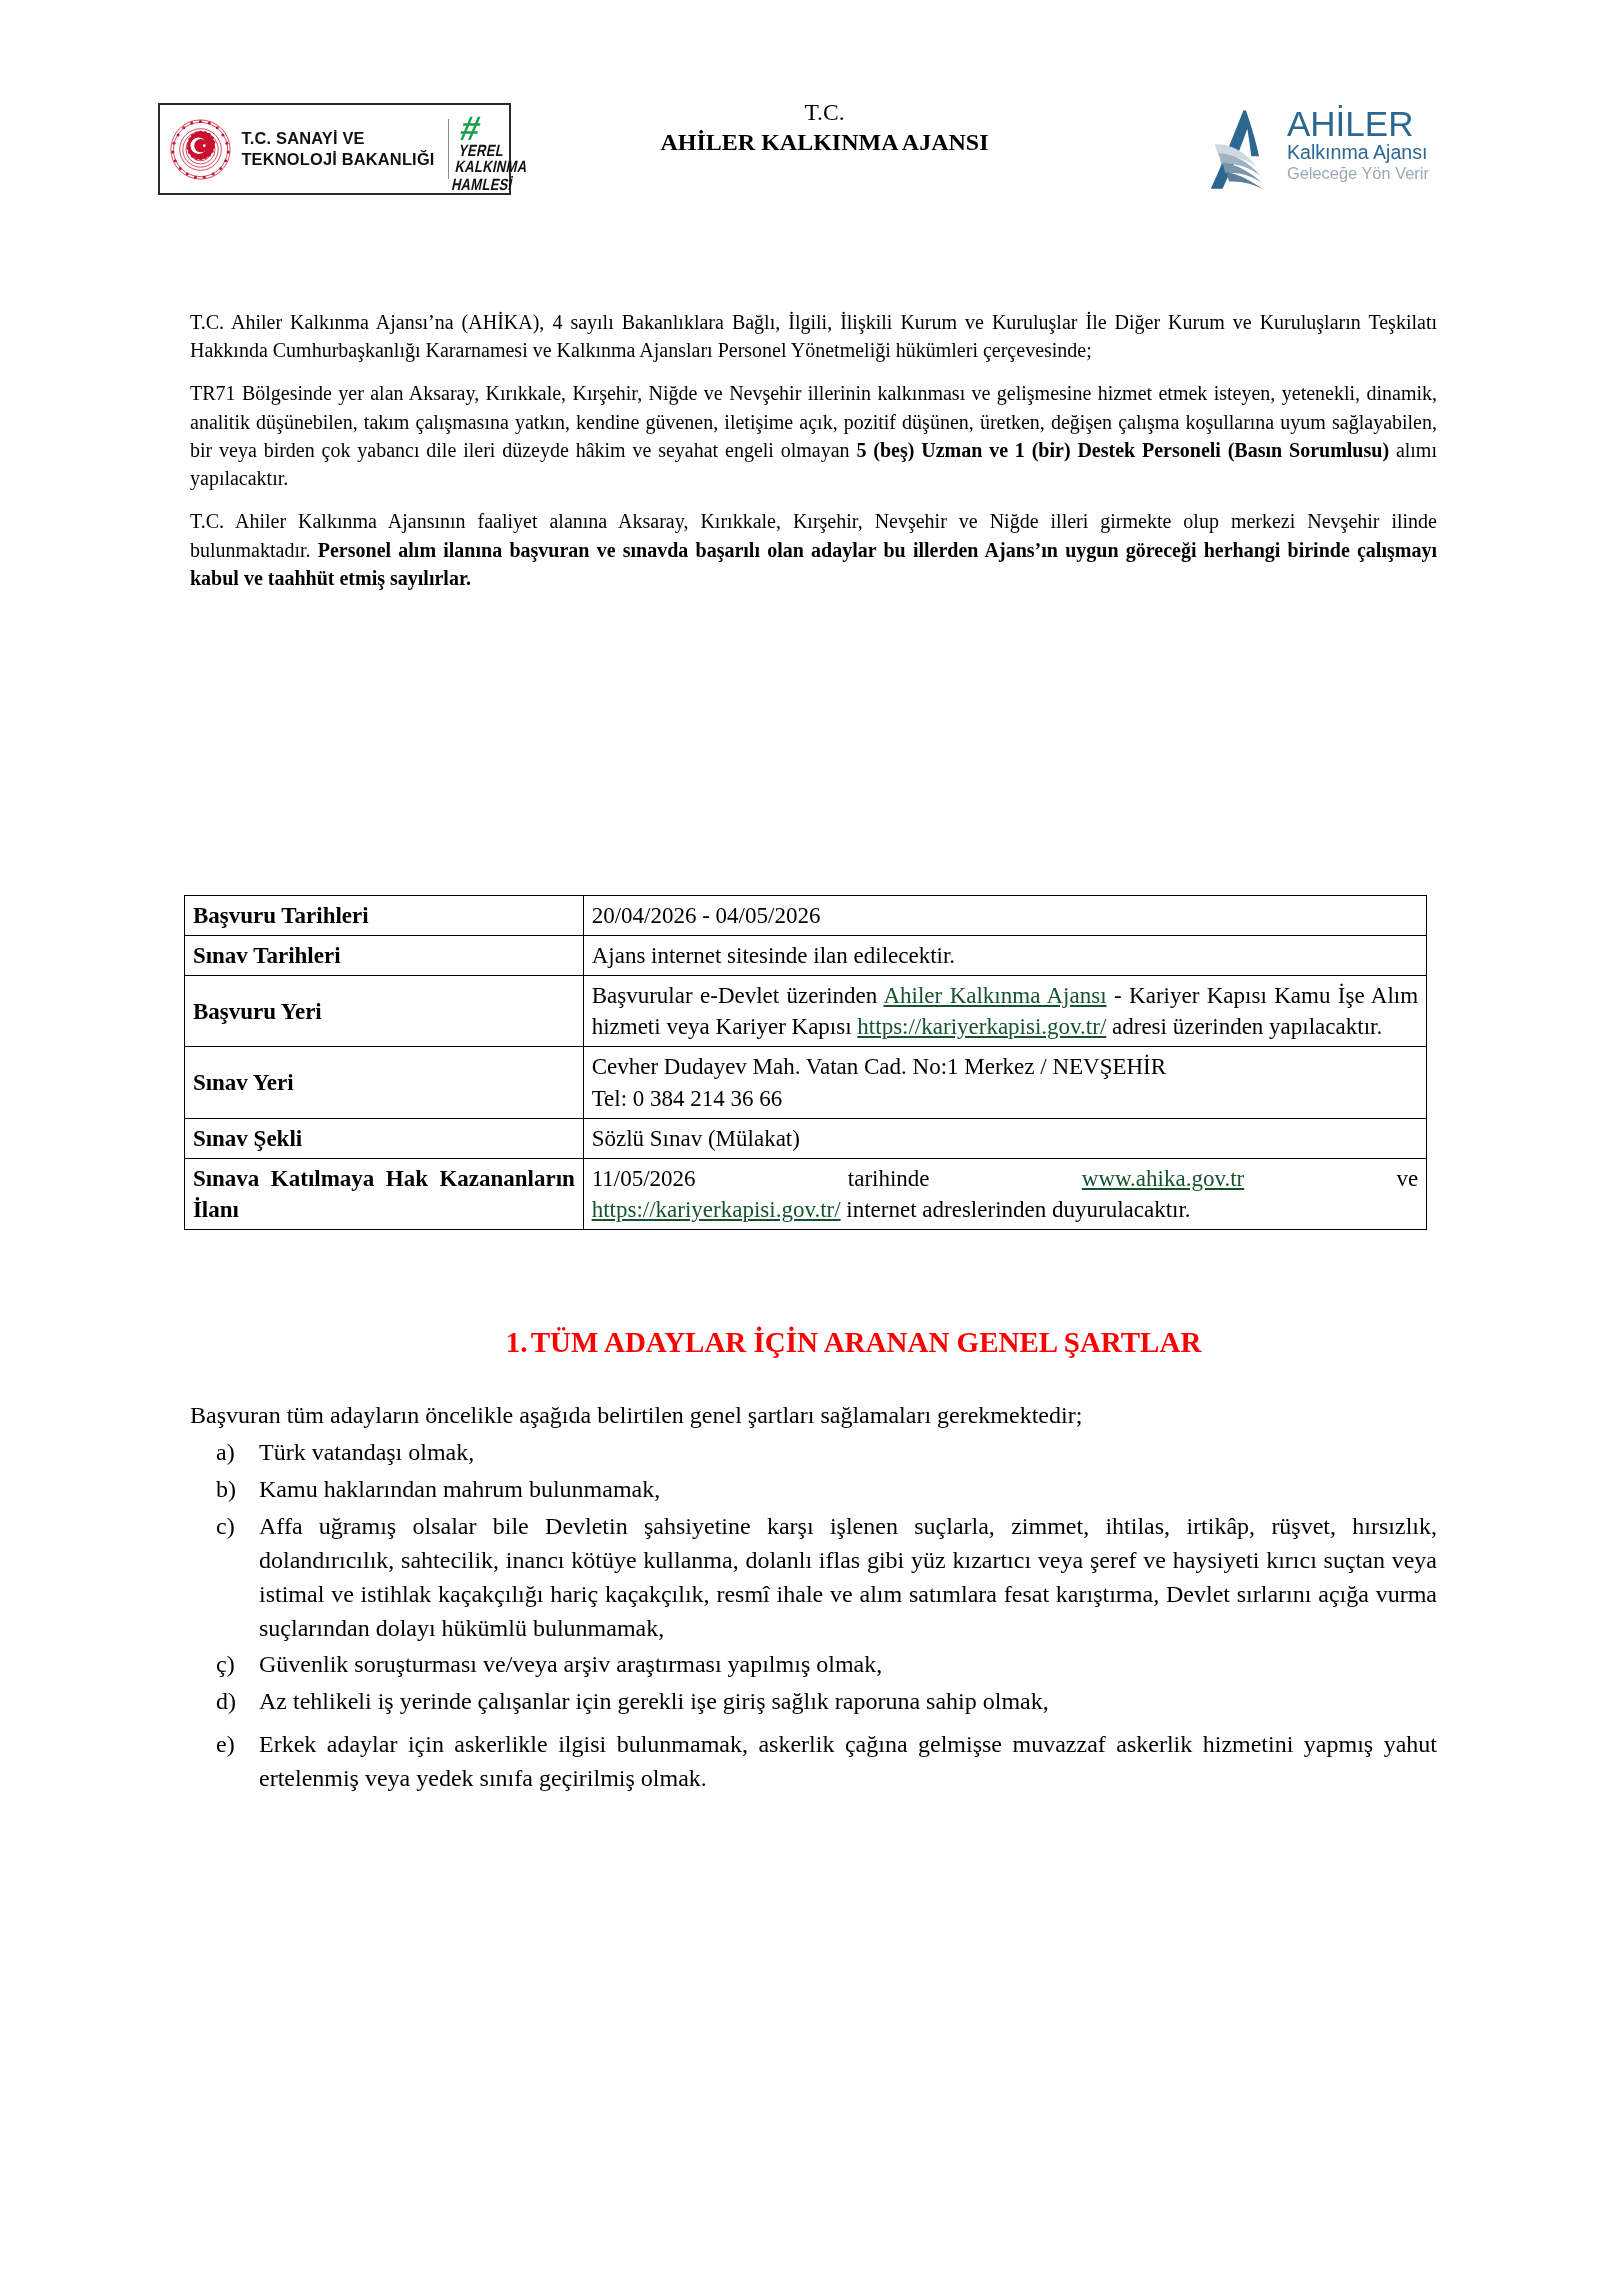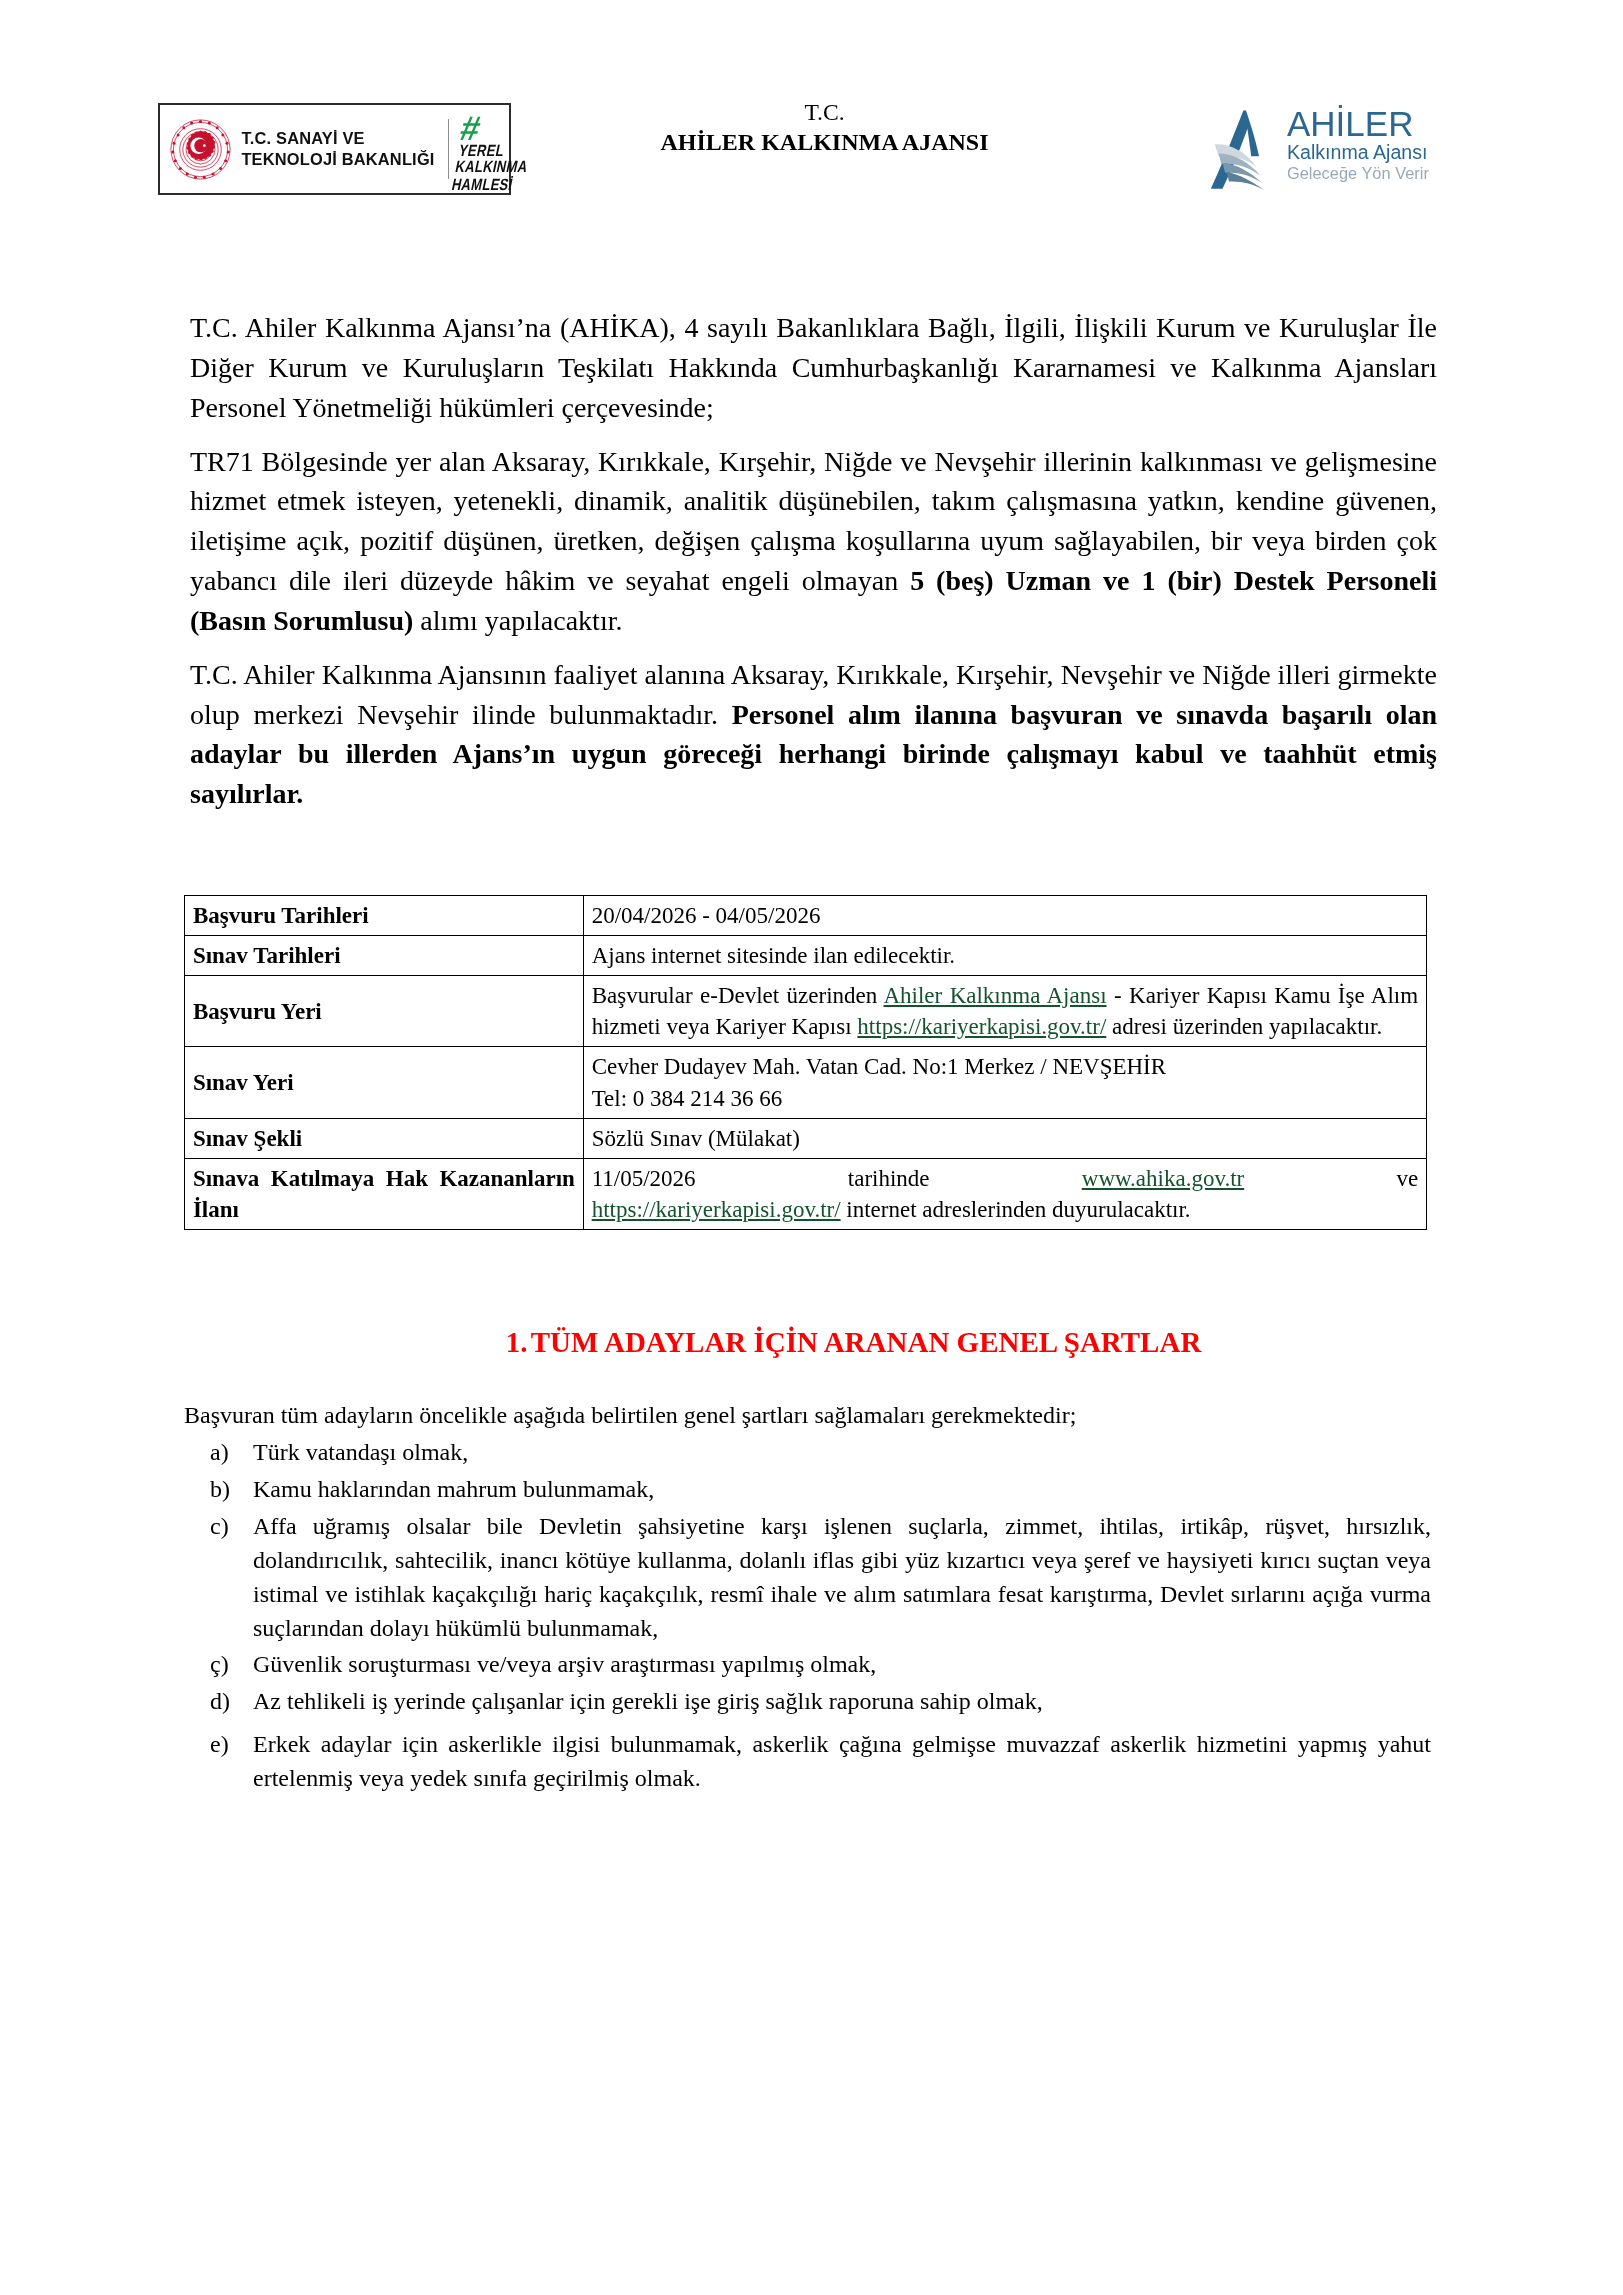--- a/index.html
+++ b/index.html
@@ -168,21 +168,21 @@
 
   
   .content {
     position: absolute;
     left: 190px;
     top: 308px;
     width: 1247px;
   }
   p.body {
     margin: 0 0 14.4px 0;
-    font-size: 28px;
+    font-size: 20px;
     line-height: 1.42;
     text-align: justify;
     text-justify: inter-word;
   }
   p.body:last-child { margin-bottom: 0; }
   .b { font-weight: bold; }
 
   
   .table-wrap {
     position: absolute;
@@ -245,21 +245,21 @@
     display: inline-block;
     width: 105px;
     text-align: left;
     padding-left: 80px;
     box-sizing: border-box;
   }
 
   
   .list-block {
     position: absolute;
-    left: 184px;
+    left: 190px;
     top: 1399px;
     width: 1247px;
   }
   .lead {
     font-size: 24px;
     line-height: 1.4;
     margin: 0 0 2.6px 0;
   }
   ol.items {
     list-style: none;

